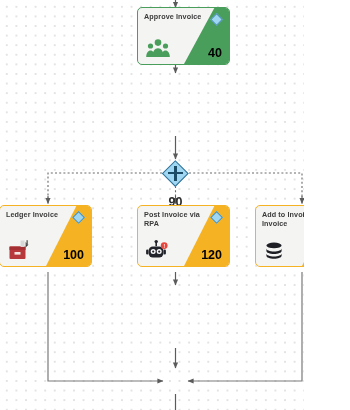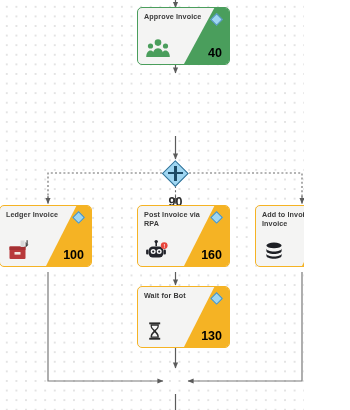--- a/index.html
+++ b/index.html
@@ -283,21 +283,21 @@
             <rect x="18.6" y="10.6" width="2.3" height="5" rx="1.1"></rect>
           </g>
           <circle cx="8.2" cy="12.6" r="2.5" fill="#f7f7f7"></circle>
           <circle cx="14.2" cy="12.6" r="2.5" fill="#f7f7f7"></circle>
           <circle cx="8.2" cy="12.6" r="1.1" fill="#22242b"></circle>
           <circle cx="14.2" cy="12.6" r="1.1" fill="#22242b"></circle>
           <circle cx="19.2" cy="6.6" r="3.4" fill="#e8453c"></circle>
           <text x="19.2" y="8.5" font-size="4.6" font-family="Liberation Sans, sans-serif" fill="#ffffff" text-anchor="middle" font-weight="bold">!</text>
         </svg>
       </div>
-      <div class="value">160</div>
+      <div class="value">120</div>
     </div>
   </div>
 
   <div class="node orange" style="left:255px; top:205px; width:93px; height:62px;">
     <svg class="fill-layer" viewBox="0 0 93 62" preserveAspectRatio="none">
       <path d="M93,0 L93,62 L47,62 L78,0 Z" fill="#f5b324"></path>
     </svg>
     <div class="body">
       <div class="title">Add to Invoice Invoice</div>
       <div class="type-badge">
@@ -309,42 +309,15 @@
             <ellipse cx="11" cy="6.4" rx="7.6" ry="2.8"></ellipse>
             <path d="M3.4,9.6 C3.4,11.2 6.8,12.6 11,12.6 C15.2,12.6 18.6,11.2 18.6,9.6 L18.6,12 C18.6,13.6 15.2,15 11,15 C6.8,15 3.4,13.6 3.4,12 Z"></path>
             <path d="M3.4,14.4 C3.4,16 6.8,17.4 11,17.4 C15.2,17.4 18.6,16 18.6,14.4 L18.6,16.8 C18.6,18.4 15.2,19.8 11,19.8 C6.8,19.8 3.4,18.4 3.4,16.8 Z"></path>
           </g>
         </svg>
       </div>
       <div class="value">110</div>
     </div>
   </div>
 
-  <div class="node orange" style="left:137px; top:286px; width:93px; height:62px;">
-    <svg class="fill-layer" viewBox="0 0 93 62" preserveAspectRatio="none">
-      <path d="M93,0 L93,62 L47,62 L78,0 Z" fill="#f5b324"></path>
-    </svg>
-    <div class="body">
-      <div class="title">Wait for Bot</div>
-      <div class="type-badge">
-        <div class="dia"></div>
-      </div>
-      <div class="glyph">
-        <svg viewBox="0 0 26 22" width="26" height="22">
-          <g fill="#2b2b2b">
-            <rect x="4.2" y="2.4" width="11" height="1.9"></rect>
-            <rect x="4.2" y="17.8" width="11" height="1.9"></rect>
-            <path d="M5.6,4.3 L13.8,4.3 L13.8,6.2 C13.8,8.6 10.9,10.2 10.9,11.05
-                     C10.9,11.9 13.8,13.5 13.8,15.9 L13.8,17.8 L5.6,17.8 L5.6,15.9
-                     C5.6,13.5 8.5,11.9 8.5,11.05 C8.5,10.2 5.6,8.6 5.6,6.2 Z"></path>
-          </g>
-          <path d="M6.9,5.8 L12.5,5.8 L12.5,6.3 C12.5,8.1 10.4,9.5 9.7,9.9
-                   C9.0,9.5 6.9,8.1 6.9,6.3 Z" fill="#f7f7f7"></path>
-          <path d="M9.7,12.6 C10.3,13.2 12.2,14.6 12.4,16.4 L7.0,16.4
-                   C7.2,14.6 9.1,13.2 9.7,12.6 Z" fill="#f7f7f7"></path>
-        </svg>
-      </div>
-      <div class="value">130</div>
-    </div>
-  </div>
 
 
 </div>
 
 </body></html>

